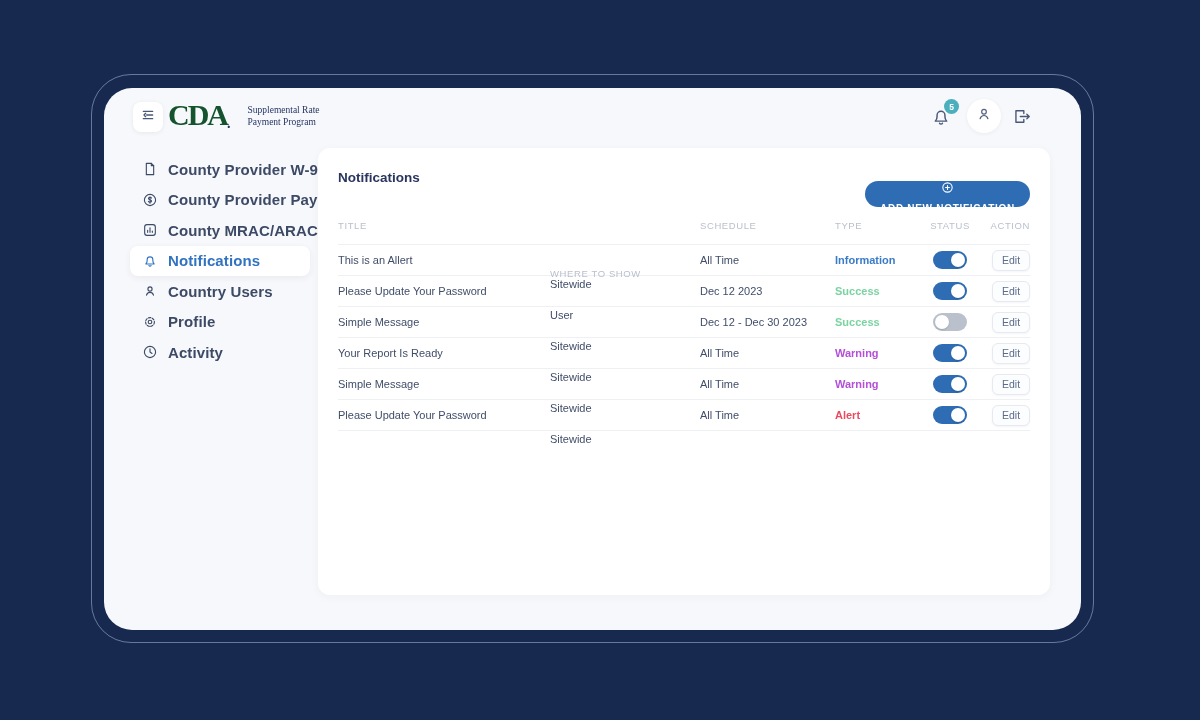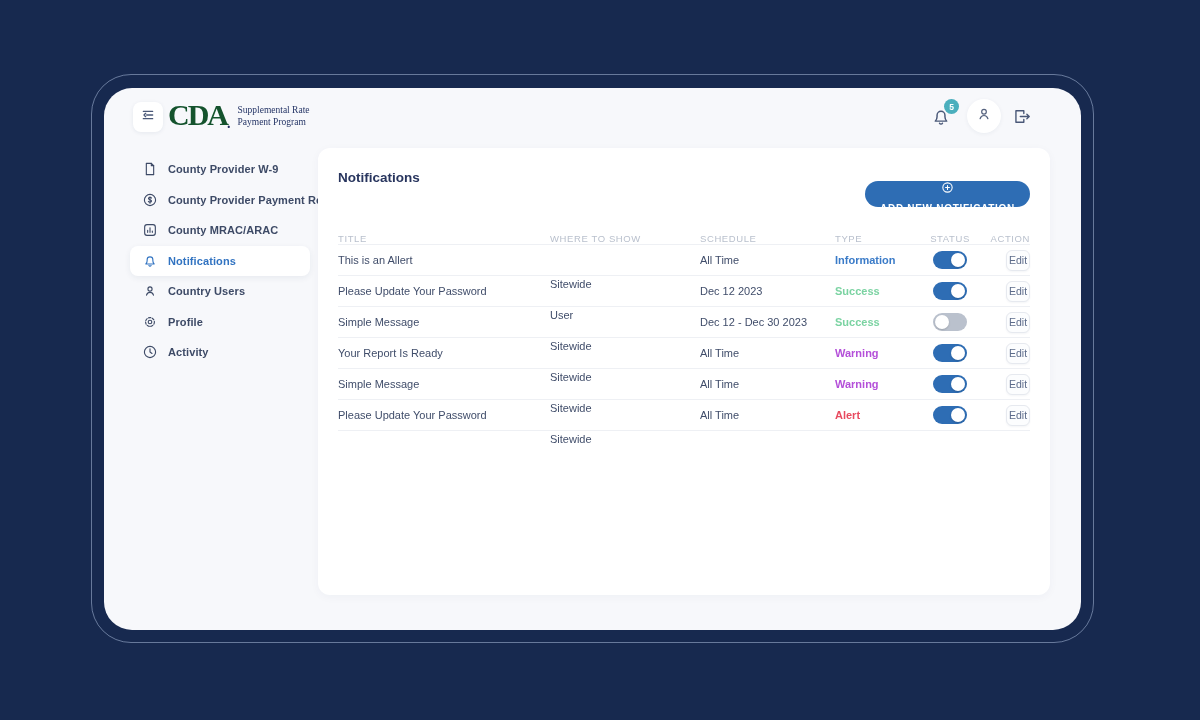--- a/index.html
+++ b/index.html
@@ -13,71 +13,71 @@
     background:#f7f8fb; border-radius:28px; overflow:hidden; }
 
   
   .collapse-btn { position:absolute; left:29px; top:14px; width:30px; height:30px; background:#fff;
     border-radius:8px; box-shadow:0 1px 4px rgba(25,45,90,0.08); display:flex; align-items:center;
     justify-content:center; color:#4a5878; cursor:pointer; }
   .logo { position:absolute; left:64px; top:10px; display:flex; align-items:flex-start; }
   .logo-cda { font-family:"Liberation Serif", serif; font-weight:700; font-size:30px; line-height:34px;
     color:#14532d; letter-spacing:-2px; }
   .logo-dot { font-family:"Liberation Serif", serif; font-weight:700; font-size:14px; color:#1d2b5e; margin-top:18px; }
-  .logo-sub { margin-left:7px; margin-top:7px; font-family:"Liberation Serif", serif; font-size:9.5px;
+  .logo-sub { margin-left:17px; margin-top:7px; font-family:"Liberation Serif", serif; font-size:9.5px;
     line-height:1.25; color:#253566; }
   .hdr-icon { position:absolute; width:22px; height:22px; color:#4a5878; cursor:pointer; }
   .bell-wrap { left:826px; top:18px; }
   .badge { position:absolute; top:-7px; right:-7px; min-width:15px; height:15px; border-radius:8px;
     background:#4bafbd; color:#fff; font-size:8.5px; font-weight:700; display:flex; align-items:center;
     justify-content:center; padding:0 3px; }
   .avatar-btn { position:absolute; left:863px; top:11px; width:34px; height:34px; background:#fff;
     border-radius:50%; display:flex; align-items:center; justify-content:center; color:#55627e;
     box-shadow:0 1px 4px rgba(25,45,90,0.06); cursor:pointer; }
   .logout-wrap { left:908px; top:18px; }
 
   
   .sidebar { position:absolute; left:26px; top:66px; width:180px; }
   .side-item { height:30.5px; display:flex; align-items:center; padding:0 12px; border-radius:8px;
     color:#3d4a66; cursor:pointer; }
   .side-item.active { background:#fff; color:#3173c1; box-shadow:0 2px 6px rgba(30,50,90,0.07); }
   .s-icon { width:16px; height:16px; margin-right:10px; display:flex; align-items:center; }
   .s-icon svg { width:16px; height:16px; }
-  .s-label { font-size:11px; font-weight:700; white-space:nowrap; letter-spacing:0.1px; }
+  .s-label { font-size:15px; font-weight:700; white-space:nowrap; letter-spacing:0.1px; }
 
   
   .card { position:absolute; left:214px; top:60px; width:732px; height:447px; background:#fff;
     border-radius:12px; box-shadow:0 2px 10px rgba(30,50,90,0.04); }
   .card-title { position:absolute; left:20px; top:22px; font-size:13.5px; font-weight:700; color:#28355e; }
   .add-btn { position:absolute; right:20px; top:33px; height:26px; background:#2e6db4; color:#fff;
     border:none; border-radius:14px; display:flex; align-items:center; gap:7px; padding:0 15px;
     font-family:"Liberation Sans", sans-serif; font-size:10px; font-weight:700; letter-spacing:0.7px; cursor:pointer;flex-direction:column; }
   .add-btn svg { width:13px; height:13px; }
 
   .table { position:absolute; left:20px; right:20px; top:72px; }
-  .thead { display:flex; align-items:flex-end; height:25px; border-bottom:1px solid #eef0f4; }
+  .thead { display:flex; align-items:flex-start; height:25px; border-bottom:1px solid #eef0f4; }
   .th { font-size:9.5px; color:#b9c0cd; letter-spacing:0.6px; font-weight:400; }
   .trow { display:flex; align-items:center; height:31px; border-bottom:1px solid #eef0f4; }
   .td { font-size:11px; color:#404d6a; white-space:nowrap; }
   .col-title { width:212px; }
   .col-where { width:150px;margin-top:48px; }
   .col-schedule { width:135px; }
   .col-type { width:90px; }
   .col-status { width:50px; display:flex; justify-content:center; }
   .col-action { flex:1; display:flex; justify-content:flex-end; }
   .th.col-status { justify-content:center; }
   .type-label { font-weight:700; }
 
   .toggle { width:34px; height:18px; border-radius:9px; position:relative; cursor:pointer; }
   .toggle .knob { width:14px; height:14px; border-radius:50%; background:#fff; position:absolute; top:2px;
     box-shadow:0 1px 2px rgba(0,0,0,0.15); }
   .toggle.on { background:#2e6db4; } .toggle.on .knob { right:2px; }
   .toggle.off { background:#bac1cd; } .toggle.off .knob { left:2px; }
 
-  .edit-btn { width:24px; height:21px; background:#fcfdfe; border:1px solid #e6e9ef; border-radius:6px;
+  .edit-btn { width:38px; height:21px; background:#fcfdfe; border:1px solid #e6e9ef; border-radius:6px;
     color:#5d6c8b; font-family:"Liberation Sans", sans-serif; font-size:10.5px; cursor:pointer;
     box-shadow:0 1px 2px rgba(30,50,90,0.05); }
 </style>
 </head>
 <body>
 
 <div class="frame-outline"></div>
 
 <div class="window">
 

